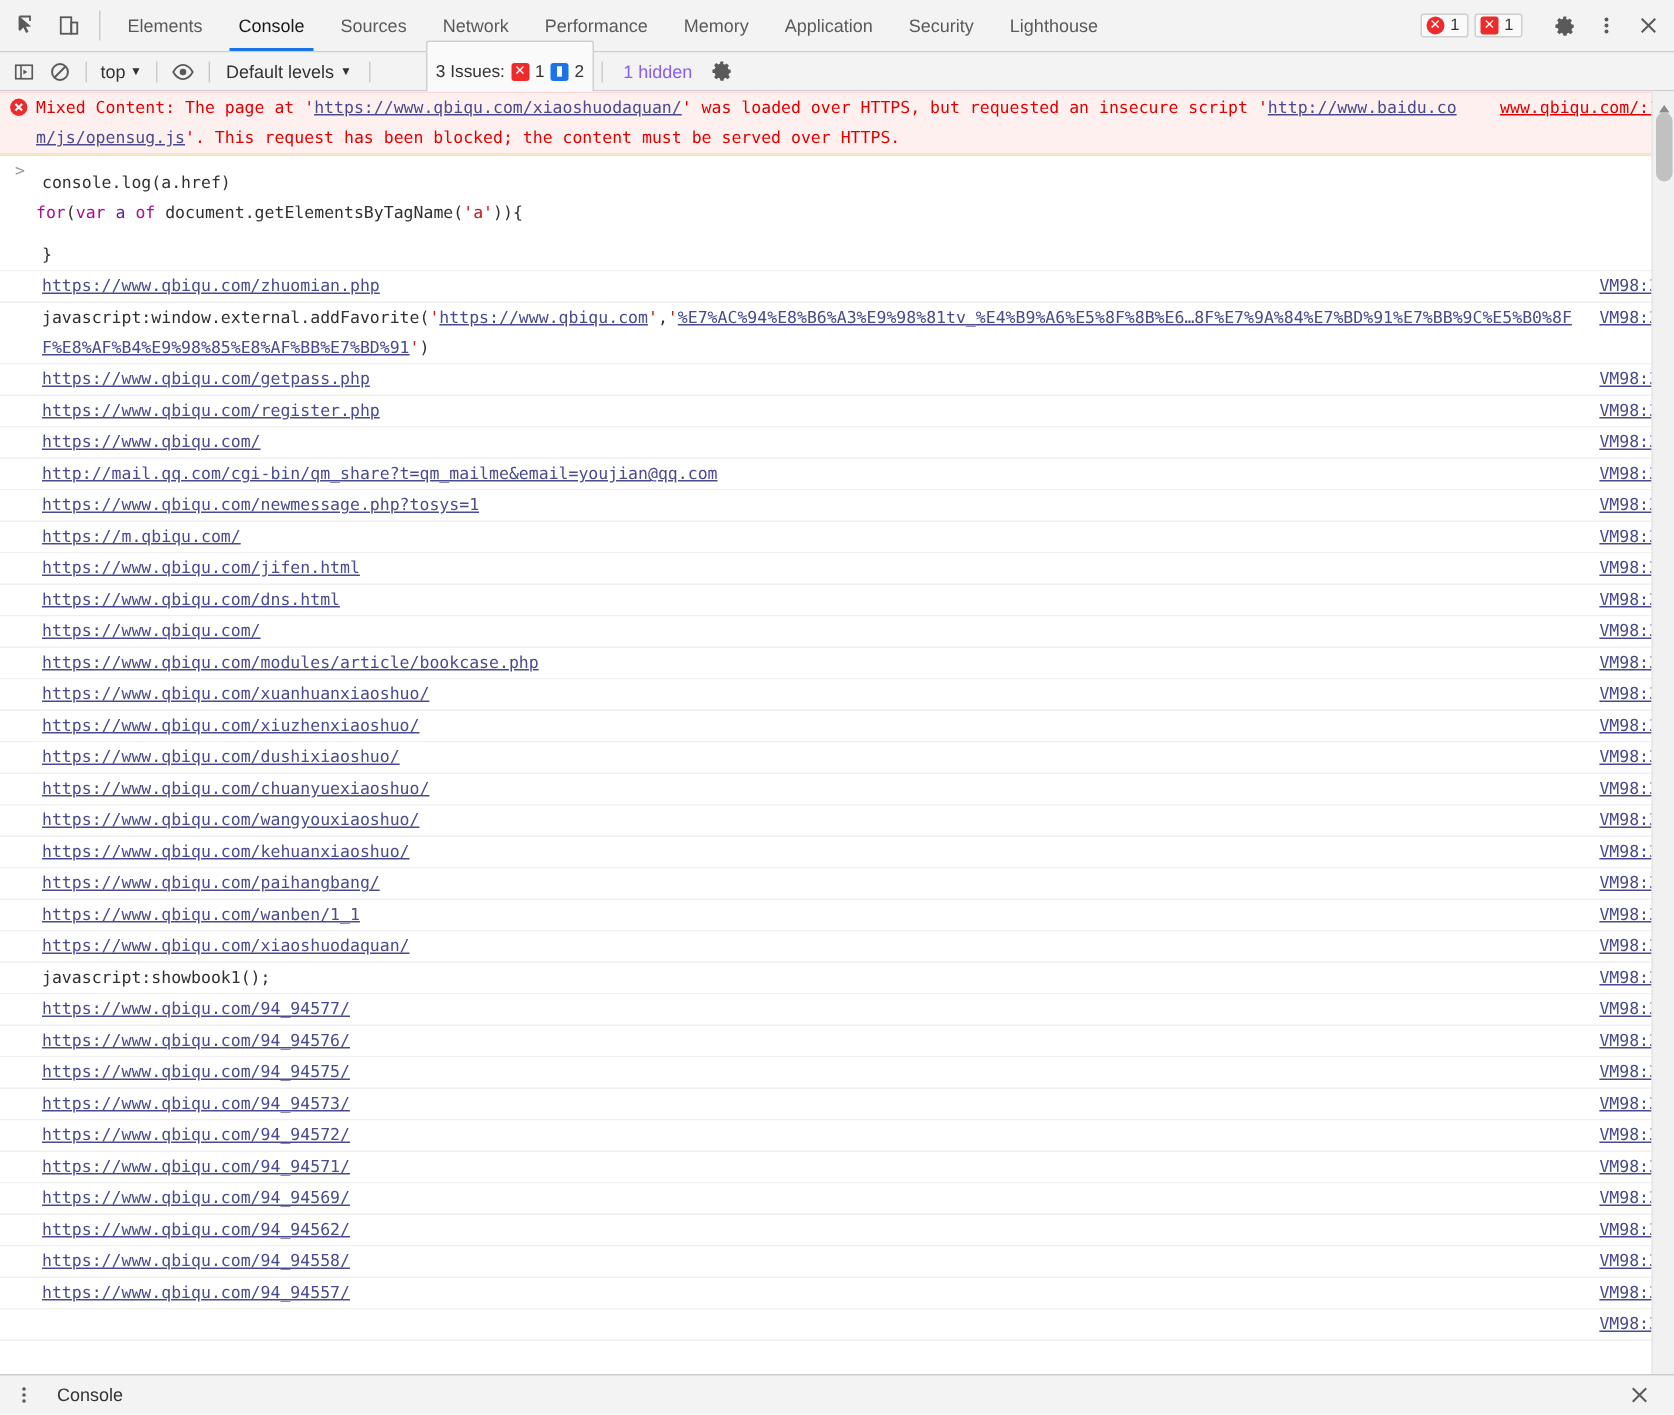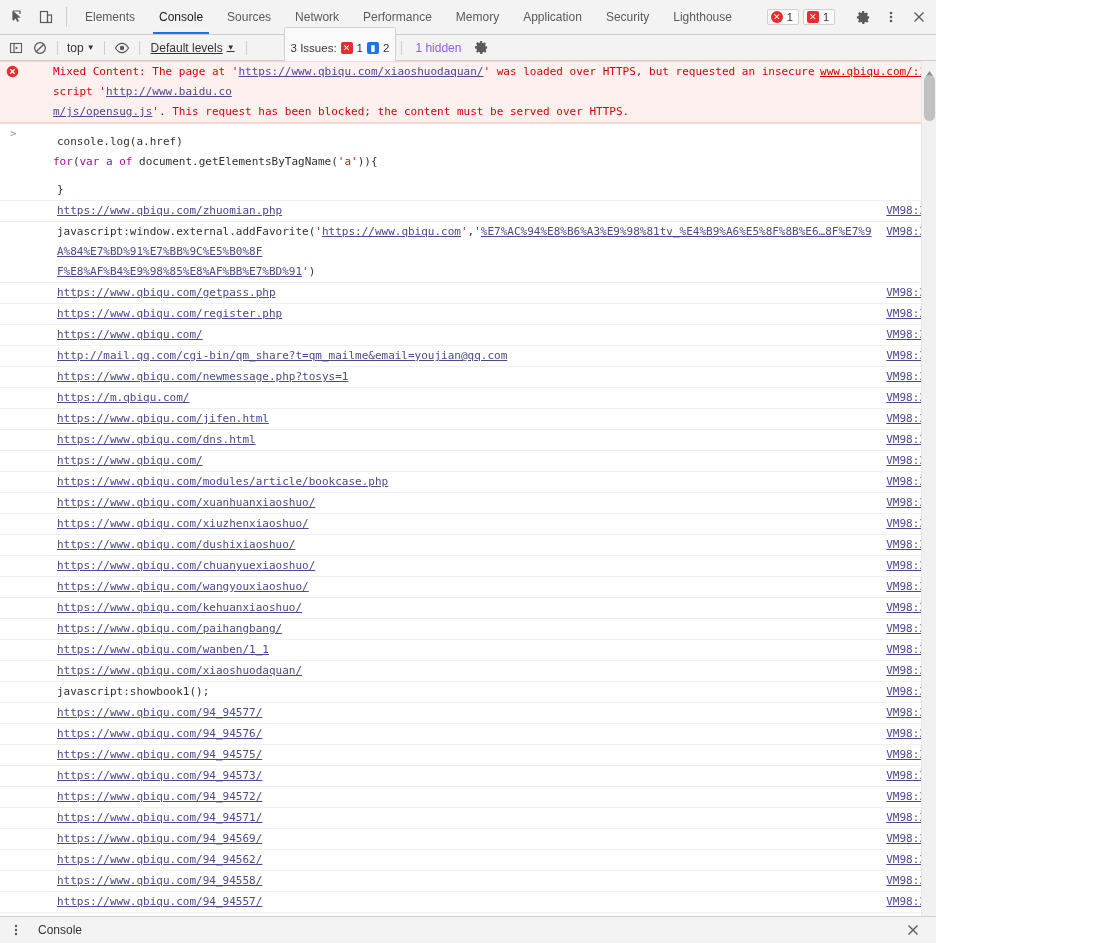--- a/index.html
+++ b/index.html
@@ -4,21 +4,21 @@
 <style>
   * { box-sizing: border-box; }
   html, body {
     margin: 0; padding: 0;
     width: 1116px; height: 943px;
     background: #ffffff;
     font-family: "Liberation Sans", sans-serif;
     overflow: hidden;
   }
   .devtools {
-    width: 936px; height: 943px;
+    width: 1116px; height: 943px;
     display: flex; flex-direction: column;
     background: #ffffff;
     position: relative;
   }
 
   
   .tabbar {
     height: 35px;
     min-height: 35px;
     background: #f3f3f3;
@@ -123,21 +123,21 @@
     font-size: 12px;
     color: #333;
     padding: 0 6px;
     font-family: "Liberation Sans", sans-serif;
     outline: none;
   }
   .filter-input::placeholder { color: #9a9a9a; }
   .levels {
     font-size: 12px; color: #333;
     display: flex; align-items: center; gap: 4px;
-    padding: 0 6px; cursor: pointer; white-space: nowrap; text-decoration: underline;
+    padding: 0 6px; cursor: pointer; white-space: nowrap;
   }
   .issues-chip {
     display: inline-flex; align-items: center; gap: 4px;
     border: 1px solid #d0d0d0;
     border-radius: 2px;
     background: #fafafa;
     padding: 14px 6px;
     font-size: 11.5px; color: #333;
     cursor: pointer; white-space: nowrap; margin-left: 32px;
   }
@@ -155,21 +155,21 @@
   }
   .msg {
     position: relative;
     border-bottom: 1px solid #f0f0f0;
     font-family: "DejaVu Sans Mono", monospace;
     font-size: 11px;
     line-height: 20px;
     padding: 0 0 0 0;
     display: flex;
   }
-  .msg .body { flex: 1; padding-left: 24px; padding-right: 4px; word-break: break-all; margin-left: 29px; }
+  .msg .body { flex: 1; padding-left: 24px; padding-right: 4px; word-break: break-all; }
   .msg .src {
     font-family: "DejaVu Sans Mono", monospace;
     font-size: 11px;
     color: #4a4a8f;
     text-decoration: underline;
     padding-right: 10px;
     white-space: nowrap;
     cursor: pointer;
     align-self: flex-start;
   }

